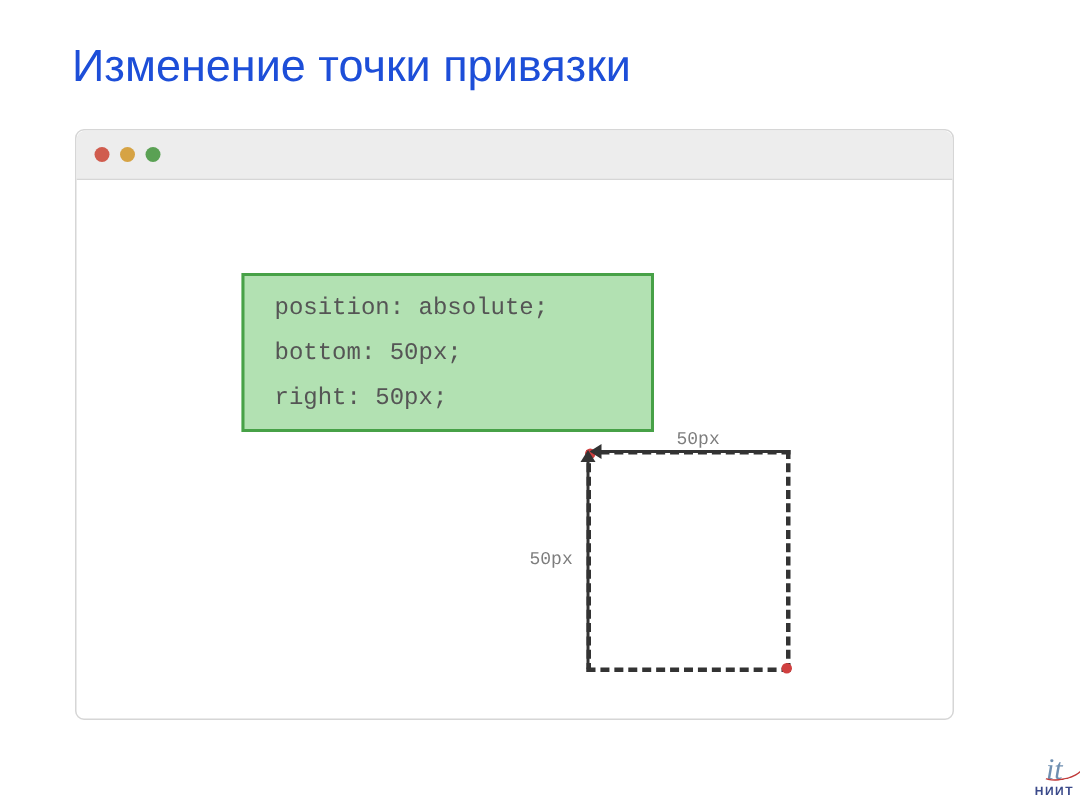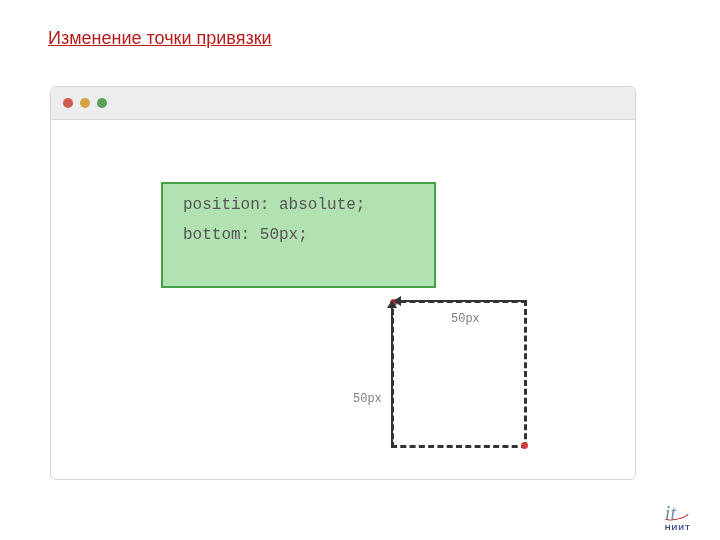--- a/index.html
+++ b/index.html
@@ -15,24 +15,23 @@
   .slide {
     position: relative;
     width: 720px;
     height: 540px;
   }
 
   .slide-title {
     position: absolute;
     left: 48px;
     top: 28px;
-    font-size: 18px;
-    color: #b91c1c;
+    font-size: 30px;
+    color: #1d4ed8;
     font-weight: 400;
-    text-decoration: underline;
   }
 
   
   .browser {
     position: absolute;
     left: 50px;
     top: 86px;
     width: 584px;
     height: 392px;
     border: 1px solid #d6d6d6;
@@ -136,28 +135,28 @@
     border-left: 5px solid transparent;
     border-right: 5px solid transparent;
     border-bottom: 8px solid #333333;
   }
 
   .dim-label {
     position: absolute;
     font-family: "Courier New", monospace;
     font-size: 12px;
     color: #7d7d7d;
-    margin-top: 26px;
   }
 
   
   .footer-logo {
     position: absolute;
-    right: 29px;
+    right: 4px;
     bottom: 8px;
+    text-align: center;
   }
   .footer-logo .it {
     font-style: italic;
     font-family: "Times New Roman", serif;
     font-size: 20px;
     color: #6f8fb1;
     position: relative;
     display: inline-block;
   }
   .footer-logo .it .swoosh {
@@ -189,20 +188,21 @@
       <span class="dot red"></span>
       <span class="dot yellow"></span>
       <span class="dot green"></span>
     </div>
 
     <div class="viewport">
 
       <div class="abs-box">
         <div>position: absolute;</div>
         <div>bottom: 50px;</div>
+        <div>right: 50px;</div>
       </div>
 
 
       <div class="dashed">
         <span class="anchor-dot tl"></span>
         <span class="anchor-dot br"></span>
       </div>
 
       <div class="arrow h" style="left:348px; top:180px; width:127px;">
         <span class="head"></span>

